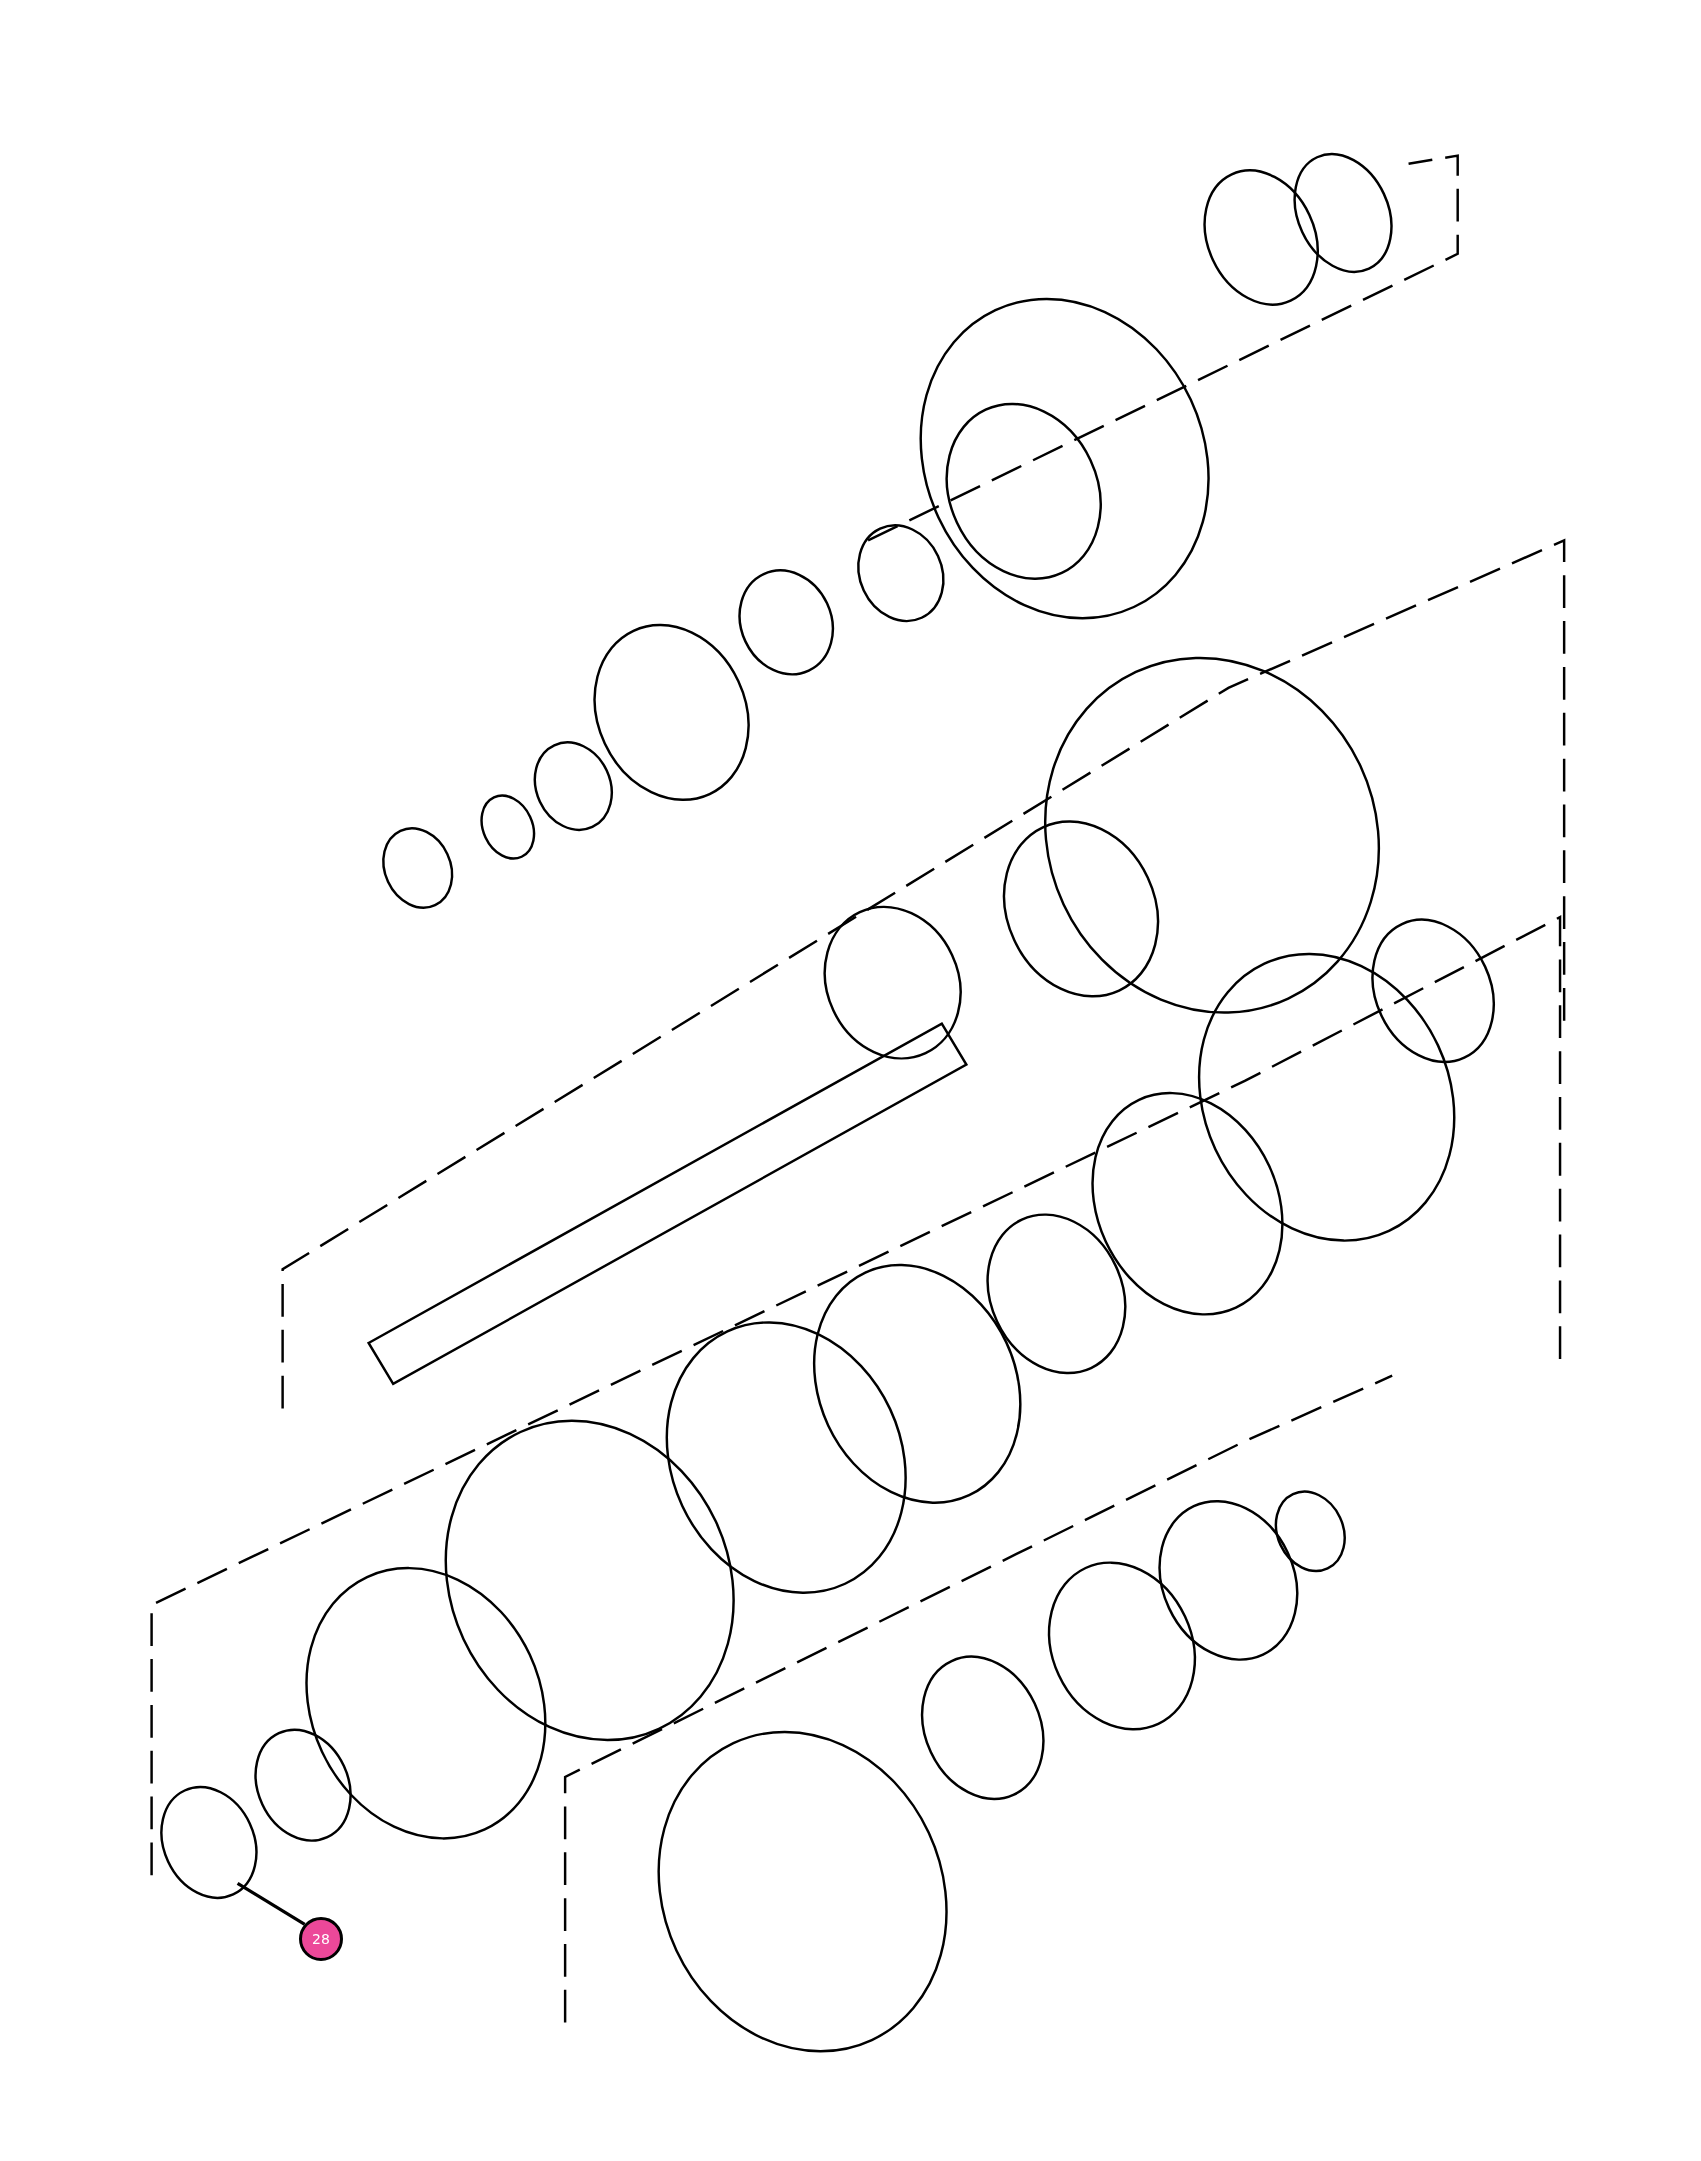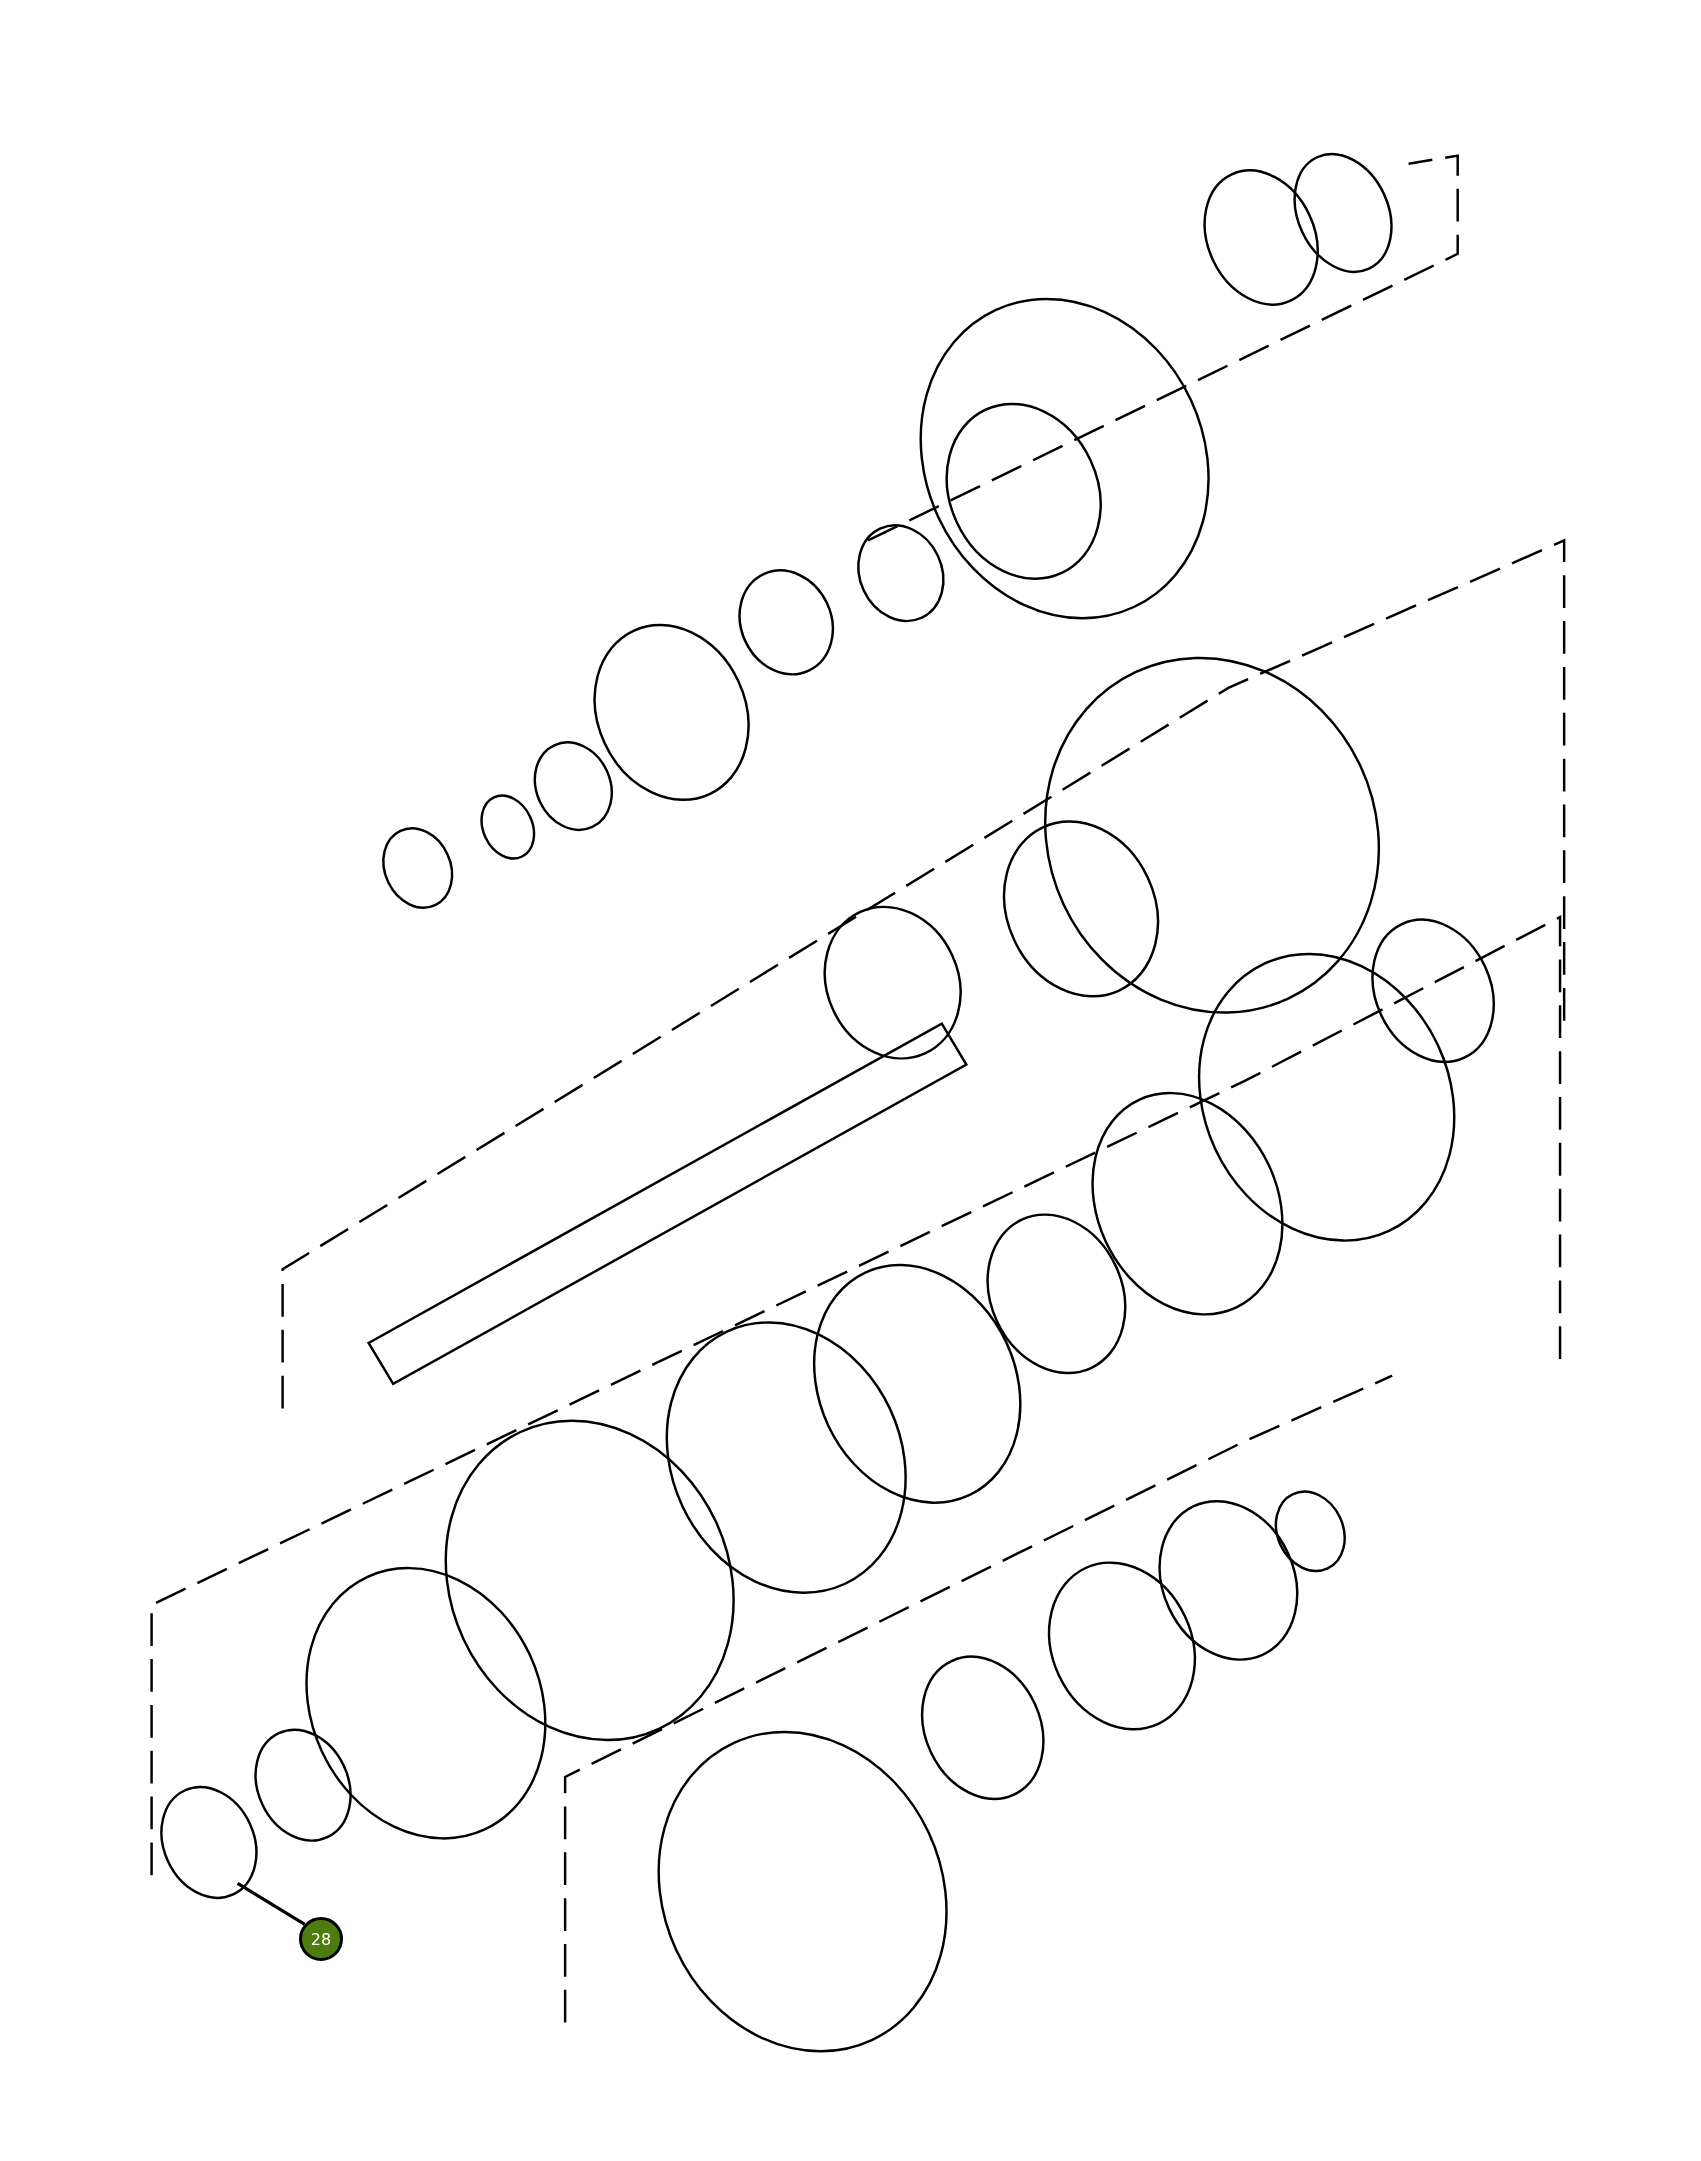--- a/index.html
+++ b/index.html
@@ -1,21 +1,21 @@
 <!DOCTYPE html>
 <html style="font-size:13px"><head>
 <meta charset="utf-8">
 <style>
   html, body { margin:0; padding:0; background:#ffffff; }
   body { width:1701px; height:2161px; position:relative; overflow:hidden; font-family:"Liberation Sans", sans-serif; }
   #diagram { position:absolute; left:0; top:0; width:1701px; height:2161px; }
   .callout {
     position:absolute; width:38px; height:38px; border-radius:50%;
-    background:#4d7c0f; border:3.3px solid #000; color:#fff;
-    font-family:"DejaVu Sans", sans-serif; font-size:16px;
+    background:#ec4899; border:3.3px solid #000; color:#fff;
+    font-family:"DejaVu Sans", sans-serif; font-size:14px;
     display:flex; align-items:center; justify-content:center; box-sizing:content-box;
   }
 </style>
 </head>
 <body>
 
 <svg id="diagram" viewBox="0 0 2077 2639" xmlns="http://www.w3.org/2000/svg" fill="none" stroke="#000" stroke-width="3">
 
   <g stroke-dasharray="40 16">
     <polyline points="1060,660 1780,310 1780,190 1720,200"></polyline>

